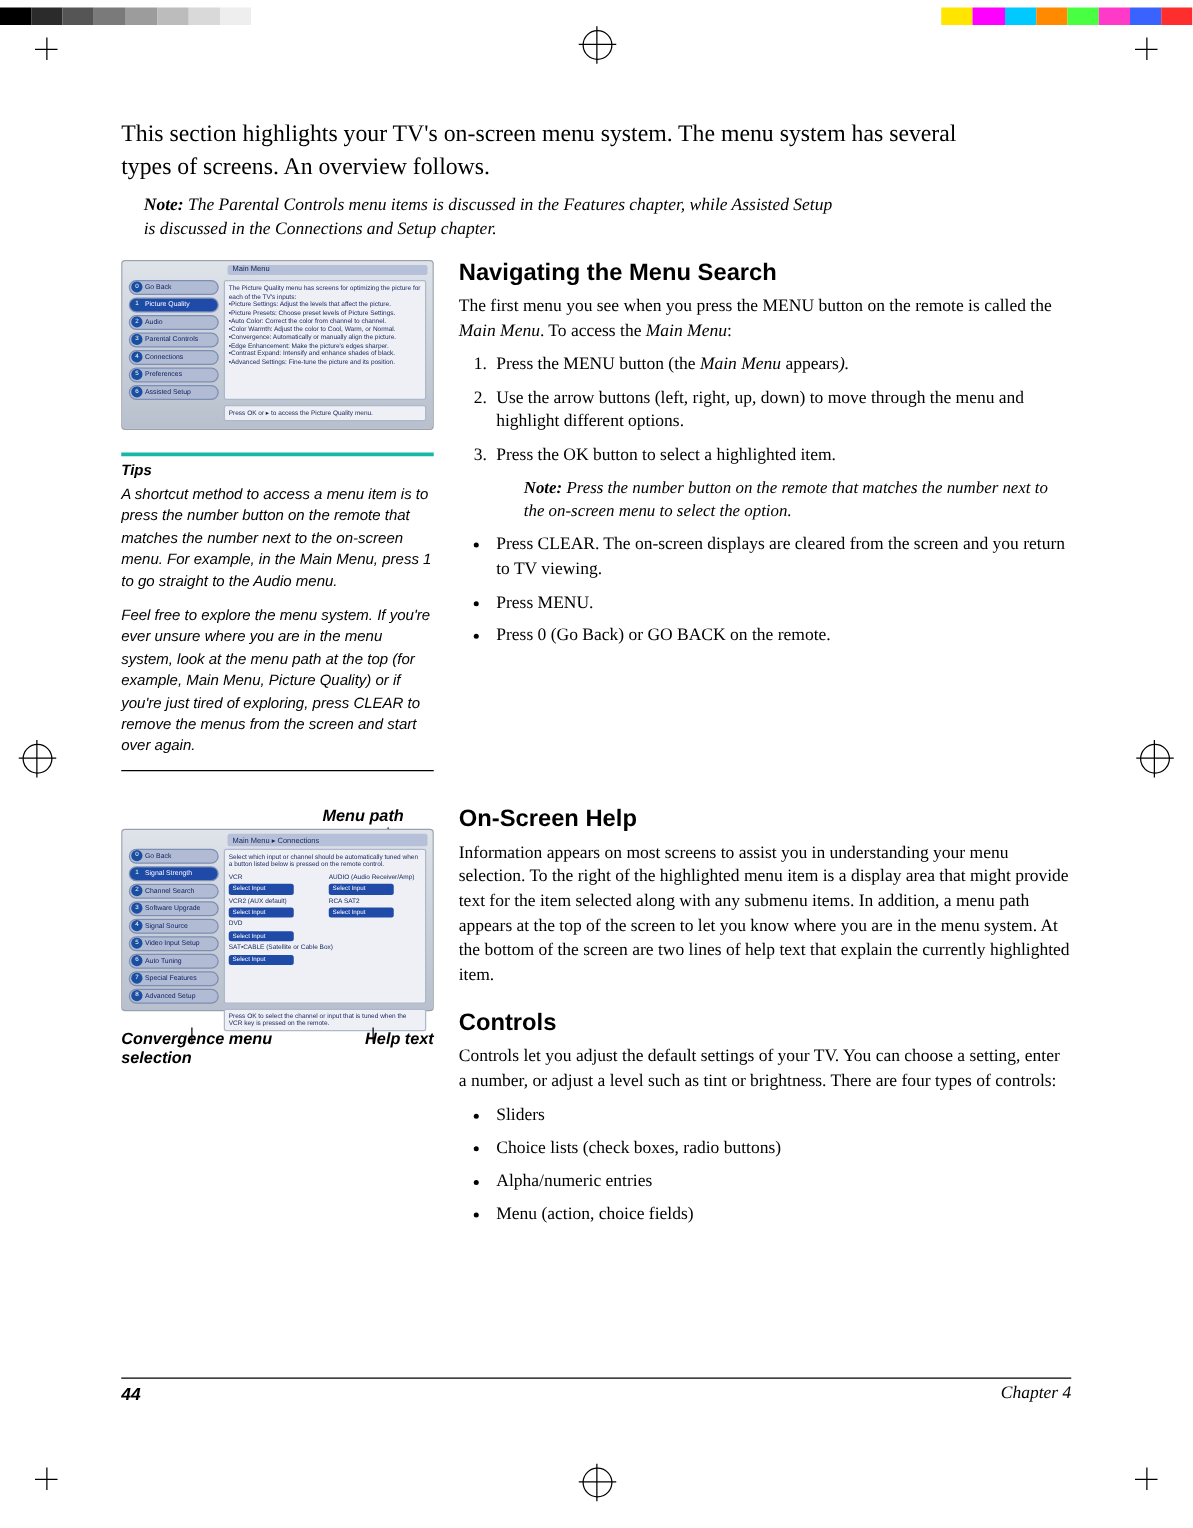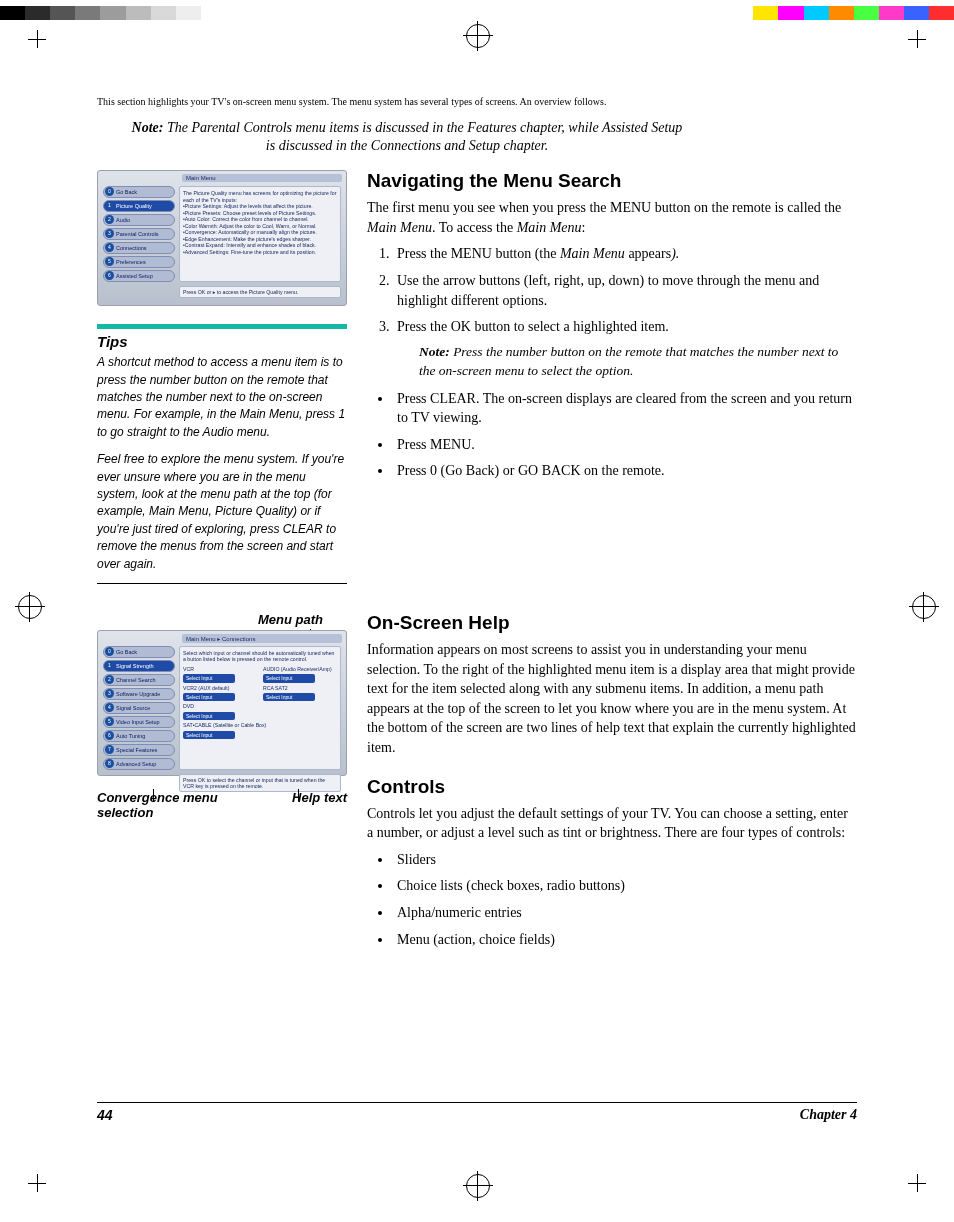--- a/index.html
+++ b/index.html
@@ -40,43 +40,43 @@
     margin:0 0 30px 0;
     letter-spacing:0.2px;
   }
   h1.title {
     font-family: Arial, Helvetica, sans-serif;
     font-weight:700;
     font-size:24px;
     color:#000;
     margin:0 0 12px 0;
   }
-  p.intro { font-size:10px; line-height:1.35; margin:0 0 10px 0; max-width:700px;}
-  .note-block { margin:10px 0 14px 30px; font-style:italic; font-size:14px; line-height:1.35; max-width:560px;text-align:center;}
+  p.intro { font-size:19px; line-height:1.35; margin:0 0 10px 0; max-width:700px;}
+  .note-block { margin:10px 0 14px 18px; font-style:italic; font-size:14px; line-height:1.35; max-width:560px;}
   .note-block b { font-style:italic; font-weight:bold; }
 
   .cols { display:flex; gap:20px; margin-top:14px;}
   .sidecol { width:250px; flex:0 0 250px; }
   .maincol { flex:1; }
 
   h2.sec {
     font-family: Arial, Helvetica, sans-serif;
     font-weight:700; font-size:19px; color:#000;
     margin:0 0 6px 0;
   }
   .maincol p, .maincol li { font-size:14px; line-height:1.4; }
   .maincol p { margin:0 0 7px 0;}
   ol.num { margin:6px 0 8px 0; padding-left:26px;}
   ol.num li { margin-bottom:7px; padding-left:4px;}
   ul.bul { margin:4px 0 8px 0; padding-left:26px; list-style:disc;}
   ul.bul li { margin-bottom:7px; padding-left:4px;}
   .innernote { margin:6px 0 8px 22px; font-style:italic; font-size:13.5px;}
   .innernote b { font-weight:bold; font-style:italic;}
 
-  .tips-hdr { font-family:Arial,Helvetica,sans-serif; font-weight:700; font-style:italic; font-size:15px; border-top:5px solid #14b8a6; padding-top:4px; margin:18px 0 4px 0;}
+  .tips-hdr { font-family:Arial,Helvetica,sans-serif; font-weight:700; font-style:italic; font-size:12px; border-top:3px solid #14b8a6; padding-top:4px; margin:18px 0 4px 0;}
   .tips p { font-family:Arial,Helvetica,sans-serif; font-style:italic; font-size:12px; line-height:1.45; margin:0 0 10px 0;}
   .tips hr { border:none; border-top:1px solid #000; margin:4px 0 0 0;}
 
   .caption { font-family:Arial,Helvetica,sans-serif; font-style:italic; font-weight:700; font-size:13px; text-align:center; }
 
   
   .tv {
     width:250px;
     background:linear-gradient(#dfe3ea,#b7c0cc);
     border:1px solid #9aa0ad;
@@ -96,21 +96,21 @@
   .tv .menu .pill.sel { background:#1f4aa8; color:#fff;}
   .tv .desc { flex:1; background:#eef0f6; border:1px solid #adb8cc; border-radius:2px; padding:3px; font-size:5.2px; line-height:1.25; color:#1a2a60;}
   .tv .foot { margin-top:4px; background:#eef0f6; border:1px solid #adb8cc; border-radius:2px; padding:2px 3px; font-size:5.2px; color:#1a2a60; margin-left:76px;}
   .tv .inputbox { display:block; margin-top:2px; background:#1f4aa8; color:#fff; padding:1px 3px; border-radius:2px; width:46px; font-size:5px;}
 
   
   .callline { position:absolute; background:#000; }
 
   .footer { position:absolute; left:97px; right:97px; top:1102px; border-top:1px solid #000; display:flex; justify-content:space-between; font-size:14px; padding-top:4px;}
   .footer .pg { font-family:Arial,Helvetica,sans-serif; font-weight:700; font-style:italic;}
-  .footer .ch { font-style:italic; font-weight:bold; font-family:Georgia,serif;}
+  .footer .ch { font-style:italic; font-weight:normal; font-family:Georgia,serif;}
 
 </style>
 </head>
 <body>
 
 <div class="colorbar" id="colorbar">
     <div class="seg" style="flex: 1 1 0%; background: rgb(0, 0, 0);"></div>
     <div class="seg" style="flex: 1 1 0%; background: rgb(43, 43, 43);"></div>
     <div class="seg" style="flex: 1 1 0%; background: rgb(85, 85, 85);"></div>
     <div class="seg" style="flex: 1 1 0%; background: rgb(122, 122, 122);"></div>

